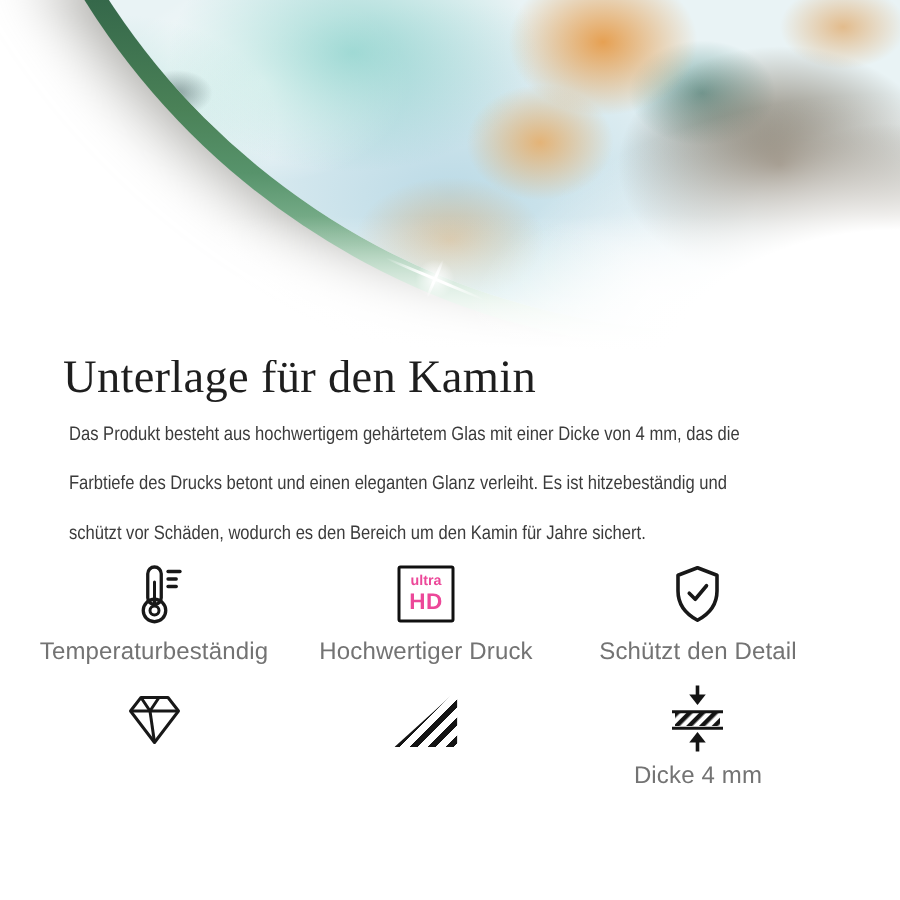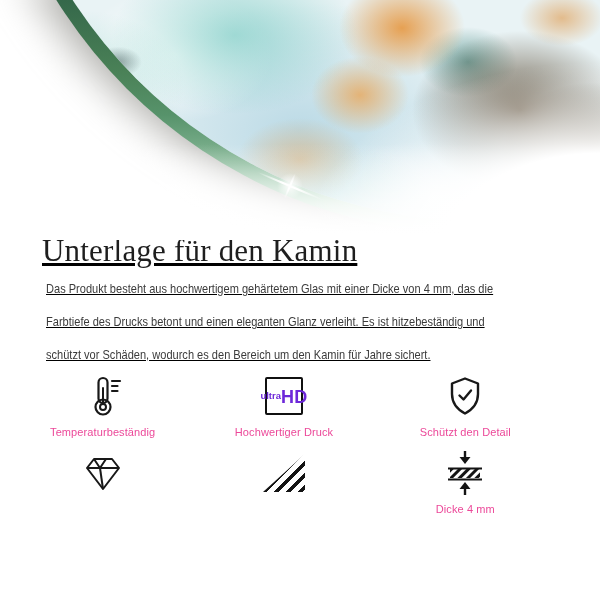--- a/index.html
+++ b/index.html
@@ -43,38 +43,38 @@
     background:radial-gradient(circle, rgba(255,255,255,.95), rgba(255,255,255,0) 70%);}
   .sparkle .ray-h{position:absolute;left:-36px;top:-1.3px;width:72px;height:2.6px;border-radius:50%;
     background:linear-gradient(to right, rgba(255,255,255,0), #fff 38%, #fff 62%, rgba(255,255,255,0));}
   .sparkle .ray-v{position:absolute;left:-1.3px;top:-14px;width:2.6px;height:28px;border-radius:50%;
     background:linear-gradient(to bottom, rgba(255,255,255,0), #fff 38%, #fff 62%, rgba(255,255,255,0));}
   .hero-fade{position:absolute;inset:0;pointer-events:none;
     background:
       radial-gradient(300px 190px at 600px 252px, #fff 52%, rgba(255,255,255,0) 100%),
       linear-gradient(to bottom, rgba(255,255,255,0) 60%, rgba(255,255,255,.75) 85%, #fff 97%);}
   
-  .content{padding:0 30px 0 42px;text-decoration:underline;}
+  .content{padding:0 30px 0 42px;}
   h1{margin:-6px 0 0;font-family:"Liberation Serif","DejaVu Serif",serif;font-weight:400;
      font-size:31px;line-height:34px;color:#1e1e1e;letter-spacing:.2px;}
   .desc{margin:4px 4px 0;color:#3b3b3b;font-size:13px;line-height:33px;}
   .desc .line{white-space:nowrap;transform:scaleX(.85);transform-origin:left center;}
   
   .features{margin:2px 0 0 12px;width:544px;display:grid;
     grid-template-columns:repeat(3,1fr);row-gap:12px;}
   .feature{display:flex;flex-direction:column;align-items:center;}
   .icon-box{height:46px;display:flex;align-items:center;justify-content:center;}
-  .feature .label{margin-top:7px;font-size:11px;color:#ec4899;letter-spacing:.1px;}
+  .feature .label{margin-top:7px;font-size:16px;color:#737373;letter-spacing:.1px;}
   svg.glyph{display:block;}
   
   .uhd{width:34px;height:34px;border:2.5px solid #101010;border-radius:2px;
-    display:flex;flex-direction:row;align-items:center;justify-content:center;
-    color:#6d28d9;line-height:1;}
+    display:flex;flex-direction:column;align-items:center;justify-content:center;
+    color:#ec4899;line-height:1;}
   .uhd .t{font-size:9.5px;font-weight:700;}
-  .uhd .b{font-size:18px;font-weight:800;letter-spacing:.3px;margin-top:1px;}
+  .uhd .b{font-size:15px;font-weight:800;letter-spacing:.3px;margin-top:1px;}
   
   .edges{width:42px;height:38px;
     background:repeating-linear-gradient(135deg,#141414 0 3.5px, transparent 3.5px 8.5px);
     clip-path:polygon(0% 100%, 100% 0%, 100% 100%);}
 </style>
 </head>
 <body>
 
 <div class="hero">
   <div class="shadow-blur">

